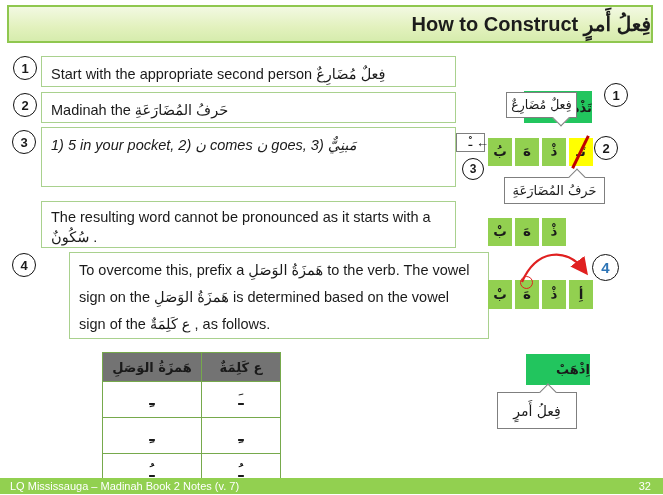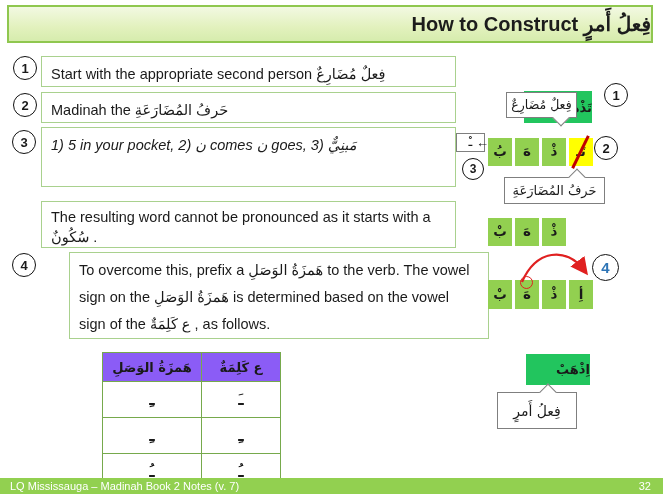--- a/index.html
+++ b/index.html
@@ -20,21 +20,21 @@
   .cnum.blue{color:#2e75b6;width:25px;height:25px;font-size:15px;}
 
   
   .sbox{position:absolute;left:41px;width:415px;box-sizing:border-box;background:#fff;
     border:1.6px solid #a9d18e;padding:4px 9px;font-size:14.5px;line-height:26px;}
   .sbox .italic{font-style:italic;}
 
   
   .vtable{position:absolute;left:102px;top:352px;border-collapse:collapse;}
   .vtable td{border:1.5px solid #76a94c;text-align:center;vertical-align:middle;}
-  .vtable .th{background:#8b5cf6;height:26px;font-size:13px;font-weight:bold;}
+  .vtable .th{background:#737373;height:26px;font-size:13px;font-weight:bold;}
   .vtable .c1{width:96px;}
   .vtable .c2{width:76px;}
   .vtable .val{height:33px;font-size:16px;font-weight:bold;}
 
   
   .callout{position:absolute;box-sizing:border-box;background:#fff;border:1.5px solid #7f7f7f;
     display:flex;align-items:center;justify-content:center;font-size:12.5px;line-height:1;z-index:2;}
   .tail-dn{position:absolute;bottom:-7px;width:11px;height:11px;background:#fff;
     border-right:1.5px solid #7f7f7f;border-bottom:1.5px solid #7f7f7f;transform:rotate(45deg);}
   .tail-up{position:absolute;top:-7px;width:11px;height:11px;background:#fff;

